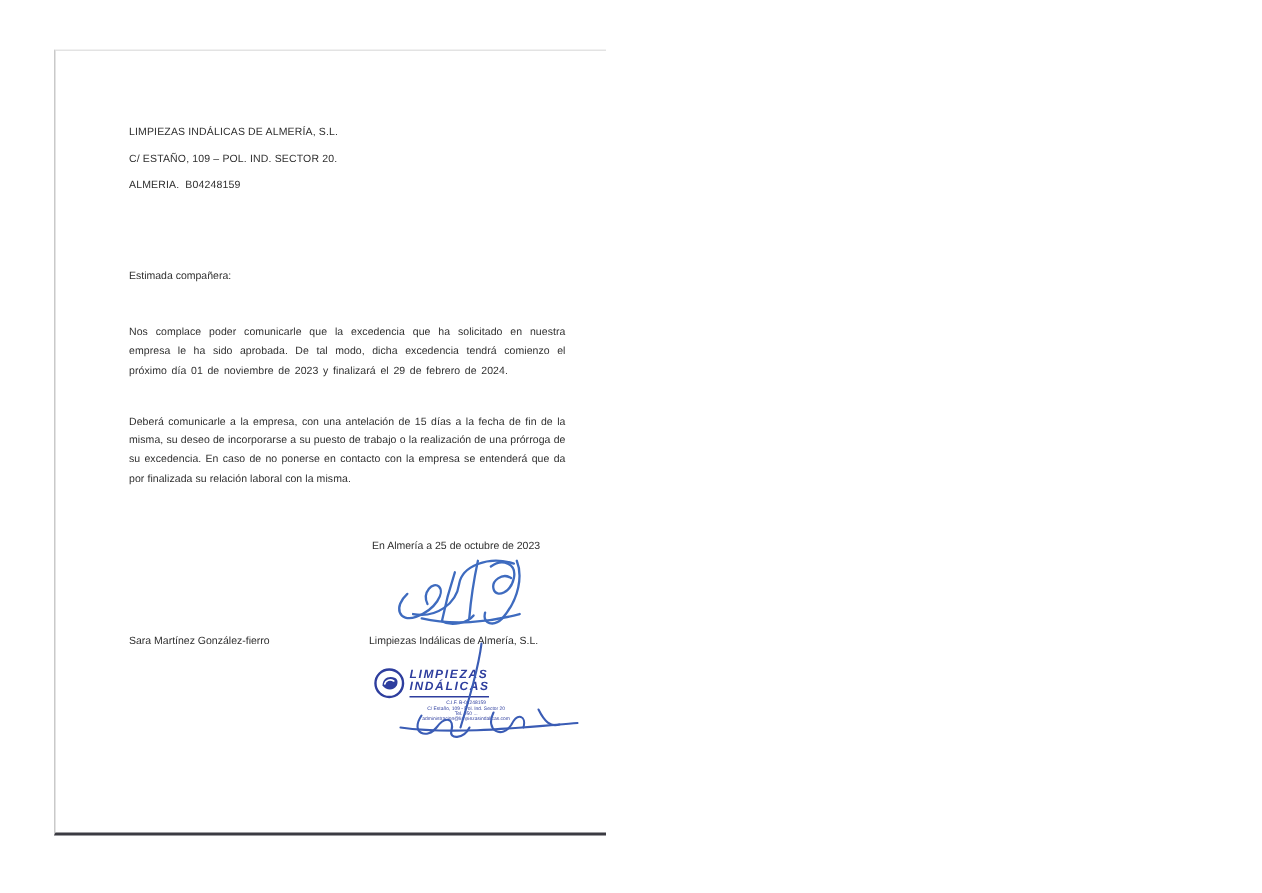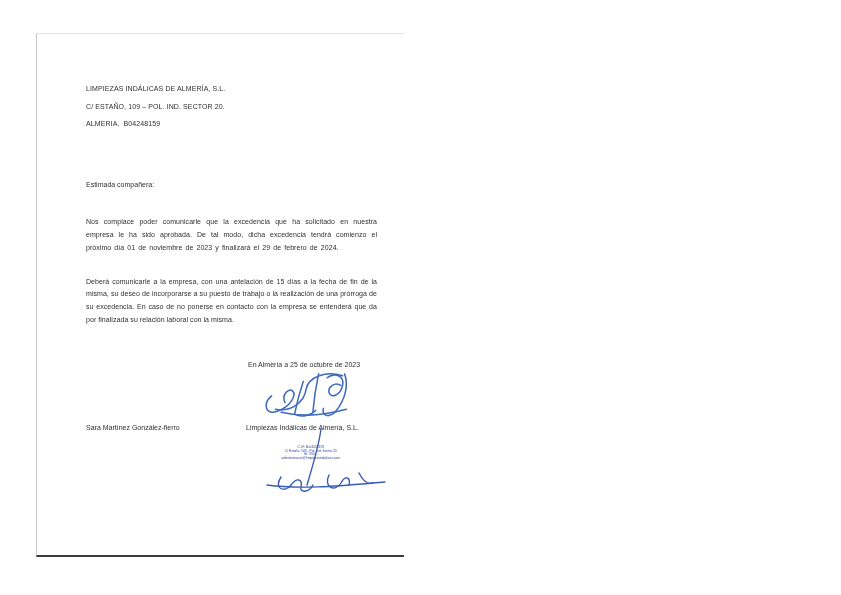--- a/index.html
+++ b/index.html
@@ -88,20 +88,33 @@
           </g>
         </svg>
       </div>
 
       <div class="names">
         <span class="left-name">Sara Martínez González-fierro</span>
         <span class="right-name">Limpiezas Indálicas de Almería, S.L.</span>
       </div>
 
       <div class="stamp">
+        <div class="stamp-top">
+          <span class="stamp-logo">
+            <svg viewBox="0 0 21 21" xmlns="http://www.w3.org/2000/svg">
+              <circle cx="10.5" cy="10.5" r="9.2" fill="none" stroke="#2e3e9e" stroke-width="1.6"></circle>
+              <path d="M6,12 C6,7.5 10,5 14.5,7 C16,7.8 16.5,10 15.5,12 C13.5,15.5 8.5,15.5 6,12 Z" fill="#2e3e9e"></path>
+              <path d="M7.5,11 C8,8.5 11,7.5 13.5,9" stroke="#ffffff" stroke-width="1.1" fill="none" stroke-linecap="round"></path>
+            </svg>
+          </span>
+          <span class="stamp-wordmark">
+            <div>LIMPIEZAS</div>
+            <div>INDÁLICAS</div>
+          </span>
+        </div>
         <div class="stamp-small">
           <div>C.I.F. B-04248159</div>
           <div>C/ Estaño, 109 - Pol. Ind. Sector 20</div>
           <div>Tel. 950 ...</div>
           <div>administracion@limpiezasindalicas.com</div>
         </div>
         <div class="signature2">
           <svg viewBox="0 0 125 68" fill="none" xmlns="http://www.w3.org/2000/svg">
             <g stroke="#3a5cb5" stroke-width="1.4" stroke-linecap="round" fill="none">
               <path d="M58,2 C56,18 50,38 44,58"></path>

